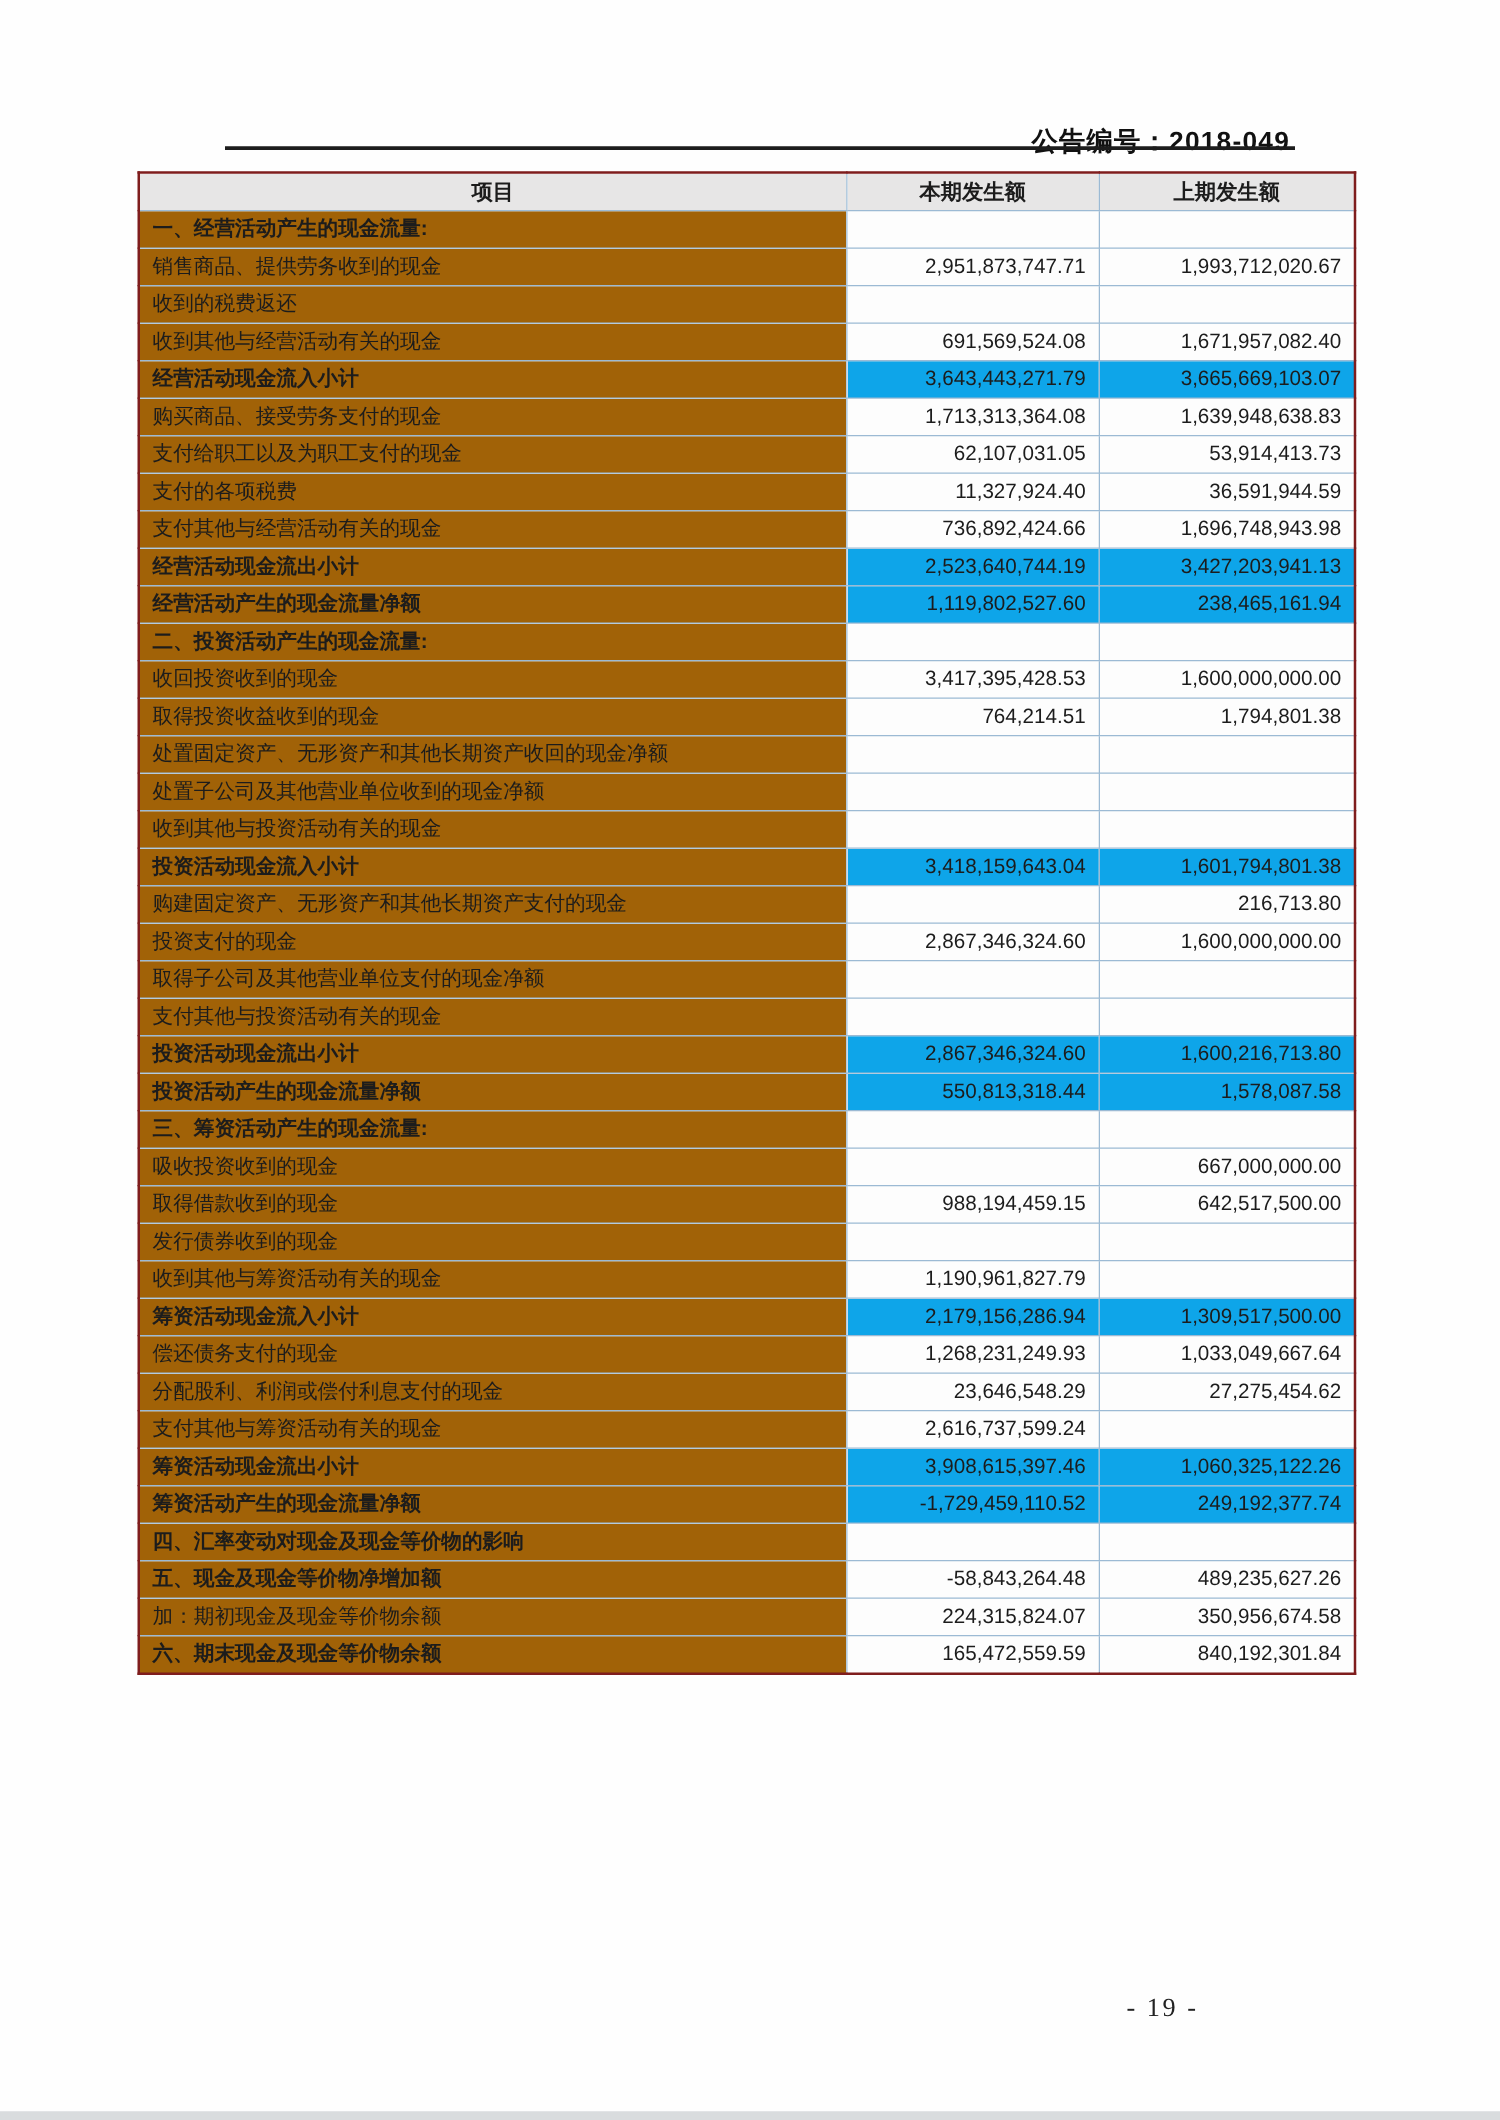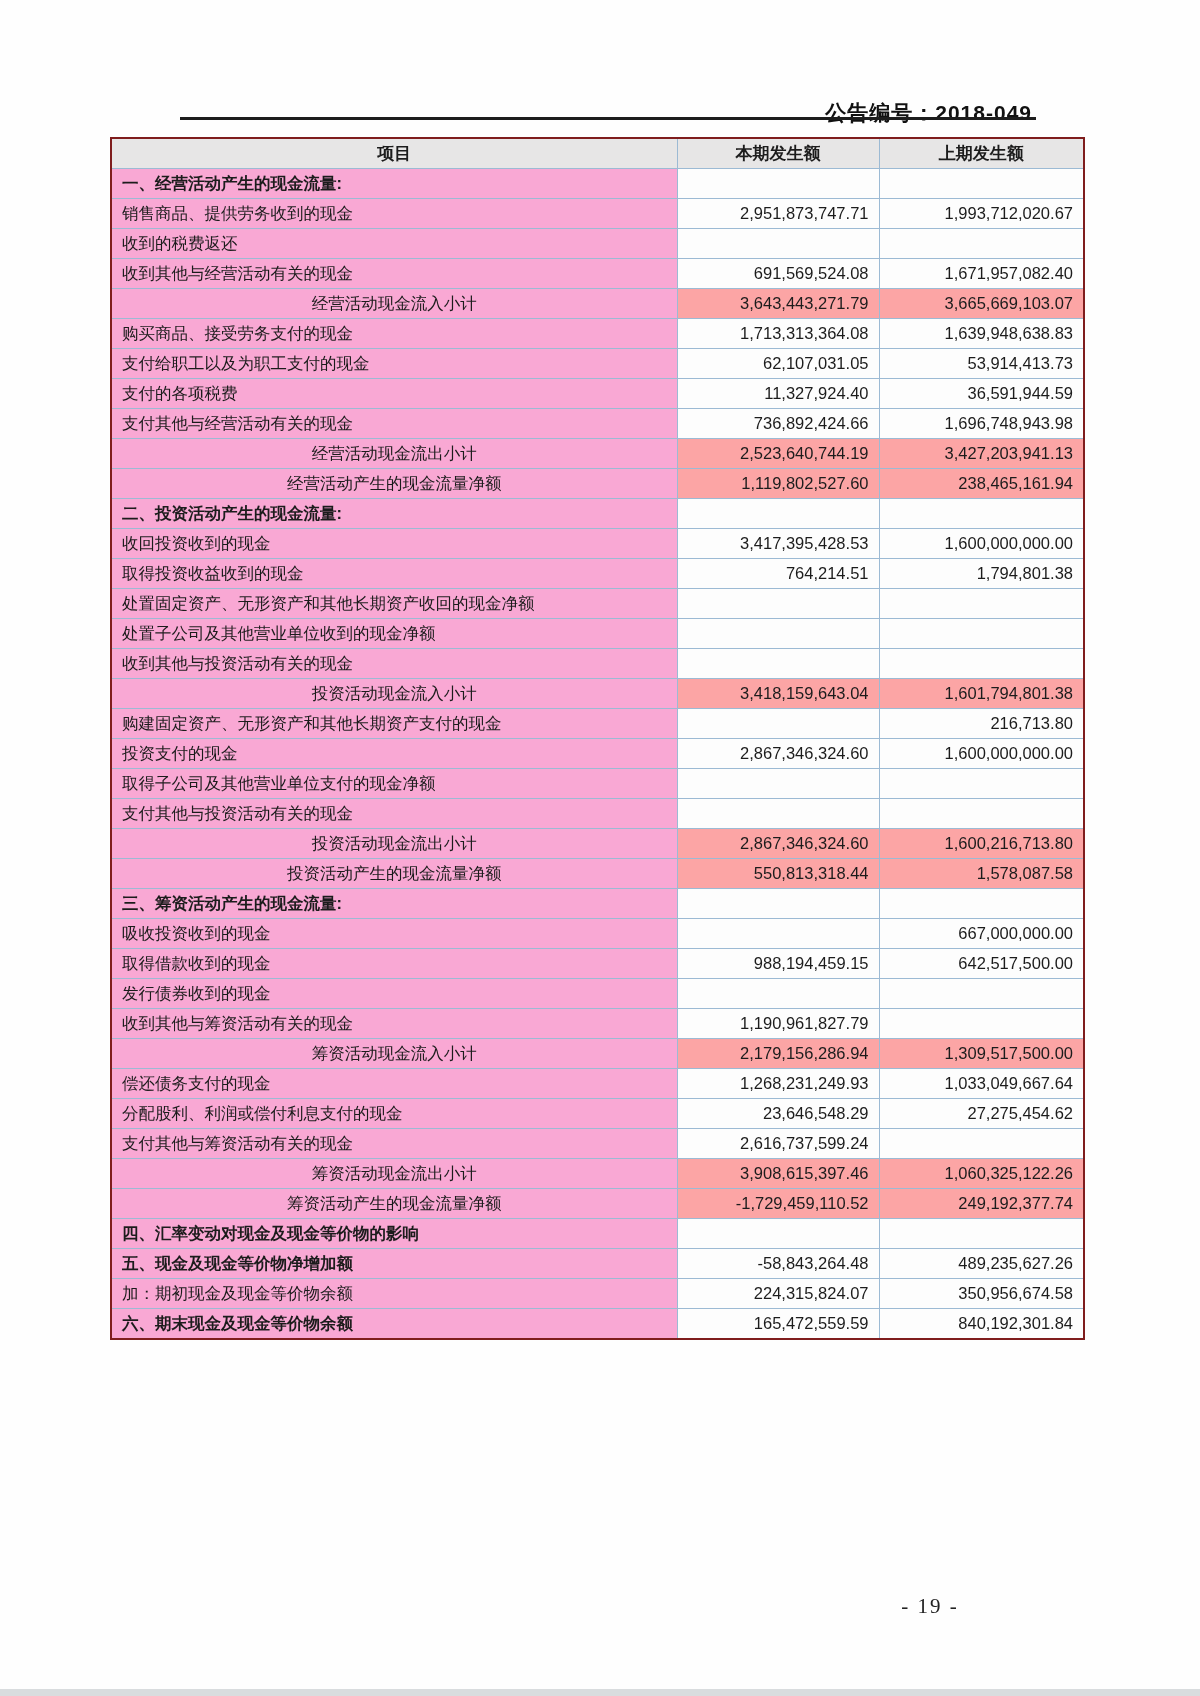--- a/index.html
+++ b/index.html
@@ -25,25 +25,25 @@
   }
   table.cashflow th, table.cashflow td {
     border:1px solid #9cbad4;
     height:29px; padding:0 10px;
     font-size:16.5px; line-height:29px;
     white-space:nowrap; overflow:hidden;
   }
   table.cashflow th {
     background:#e7e6e6; font-weight:bold; text-align:center; font-size:17px;
   }
-  td.label { background:#f9a8d4; text-align:left; padding-left:8px; }
+  td.label { background:#a16207; text-align:left; padding-left:8px; }
   td.num   { background:#fdfdfd; text-align:right; padding-right:12px; }
   tr.section td.label { font-weight:bold; }
-  tr.subtotal td.label { font-weight:normal; text-align:center; }
-  tr.subtotal td.num { background:#fca5a5; }
+  tr.subtotal td.label { font-weight:bold; text-align:left; }
+  tr.subtotal td.num { background:#0ea5e9; }
   .page-number {
     position:absolute; top:1566px; left:855px; width:150px;
     text-align:center; font-family:"Liberation Serif", serif;
     font-size:21px; color:#222; letter-spacing:2px;margin-top:28px;
   }
   .page-edge {
     position:absolute; left:0; bottom:0; width:1200px; height:7px;
     background:#d9dcde;
   }
 </style>

